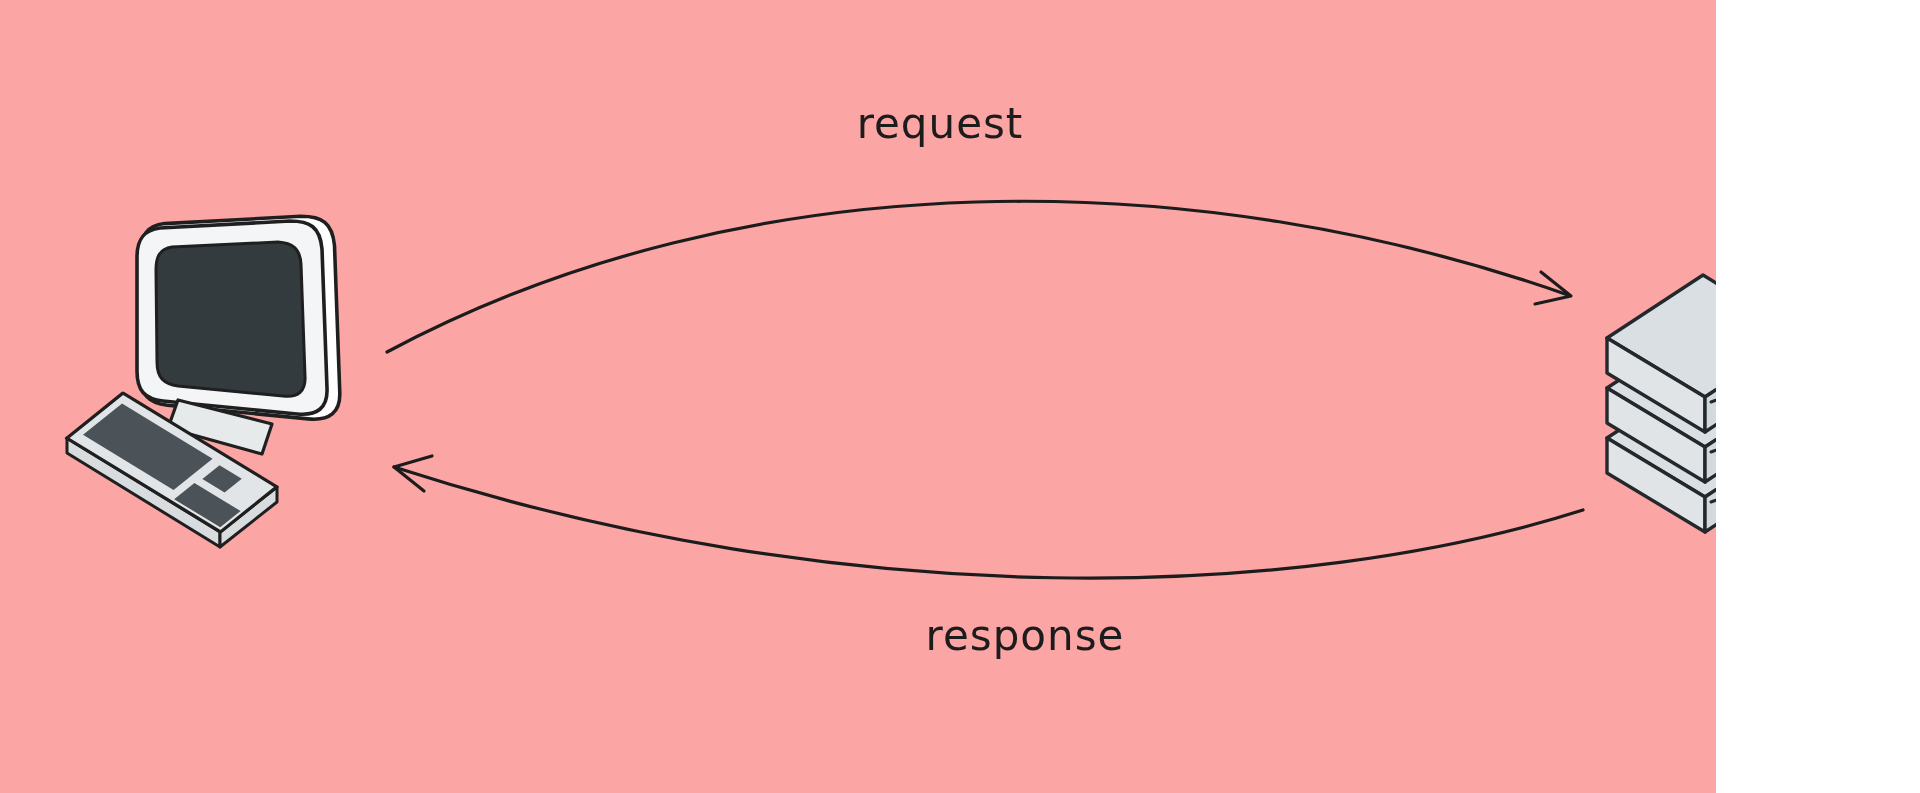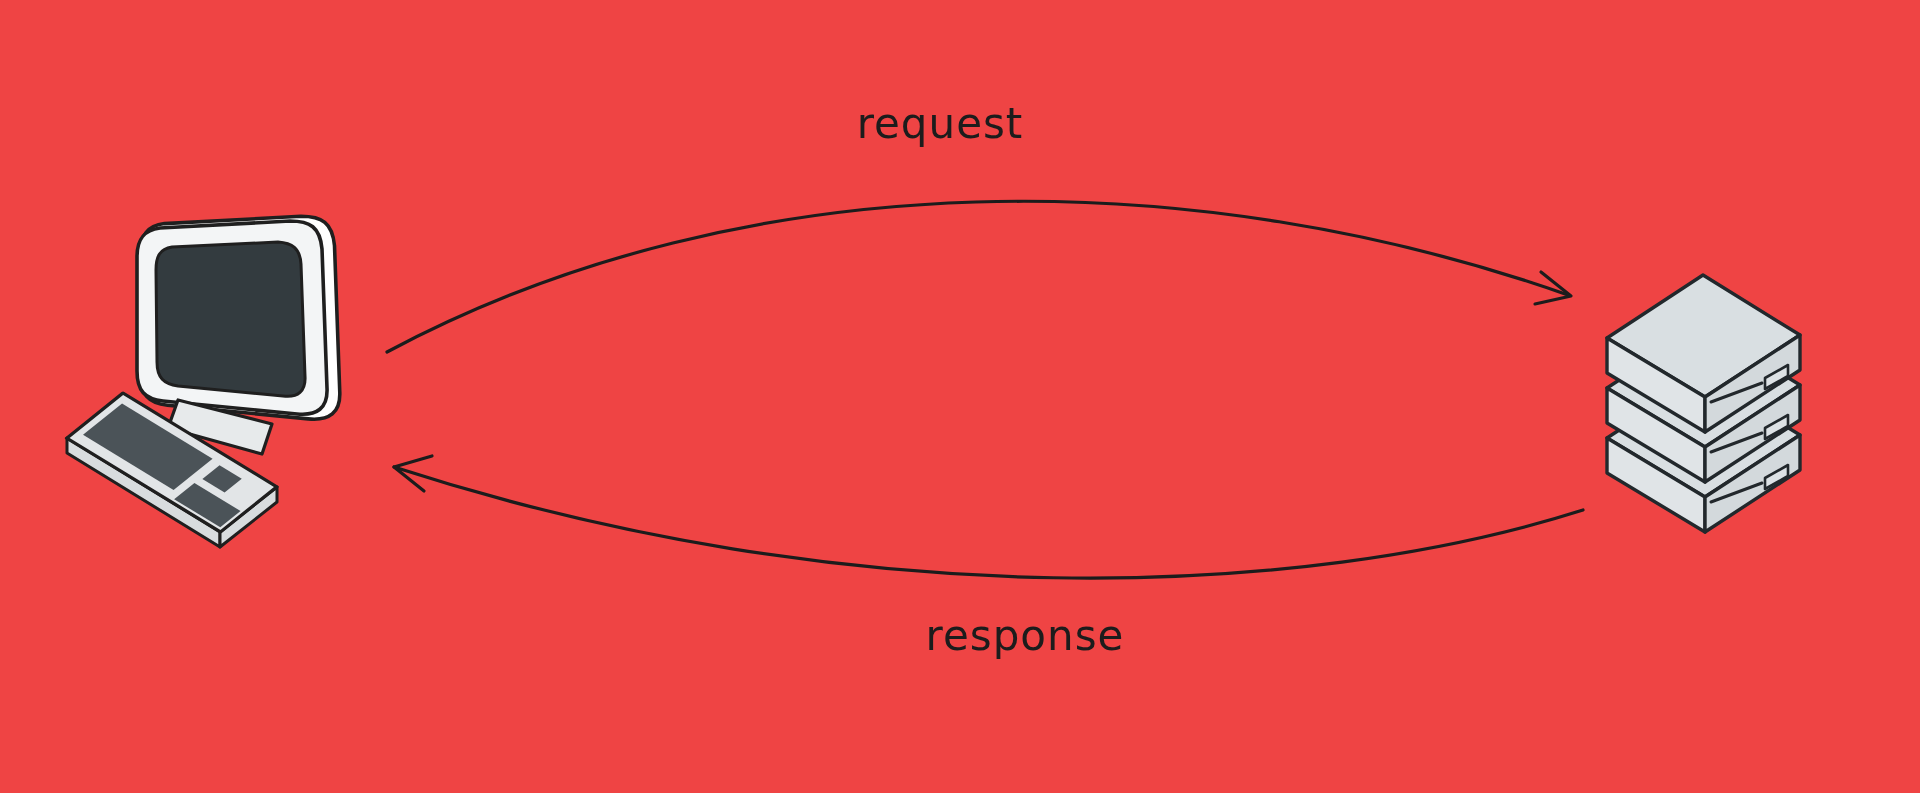--- a/index.html
+++ b/index.html
@@ -1,20 +1,20 @@
 <!DOCTYPE html>
 <html><head>
 <meta charset="utf-8">
 <style>
   html, body { margin: 0; padding: 0; background: #ffffff; }
   .canvas {
     position: relative;
-    width: 1920px;
+    width: 1716px;
     height: 793px;
-    background: #ef4444;
+    background: #fca5a5;
     overflow: hidden;
     font-family: "DejaVu Sans", sans-serif;
   }
   svg { display: block; }
 
   
   .arrow {
     fill: none;
     stroke: #1c1c1c;
     stroke-width: 3.2;

